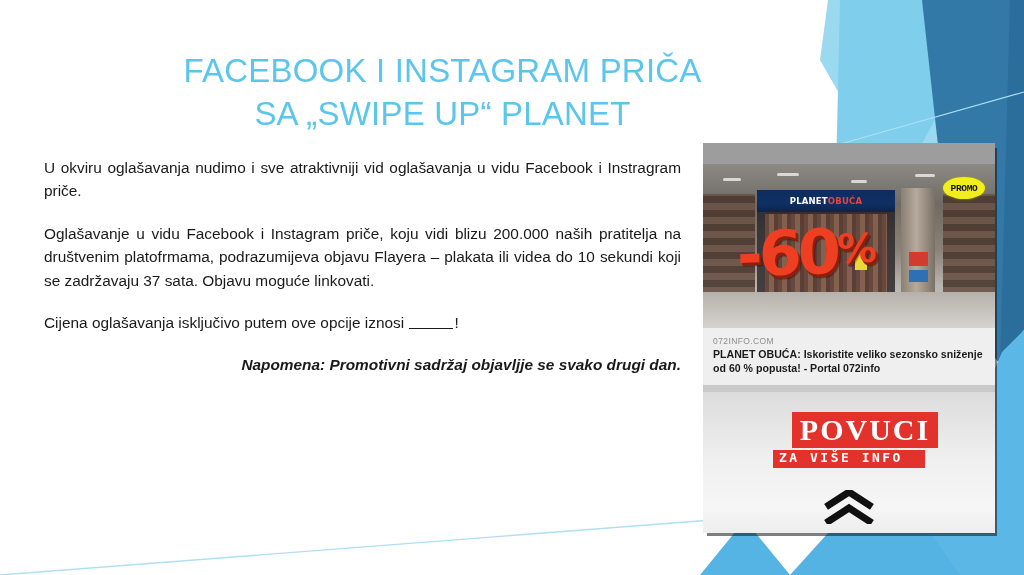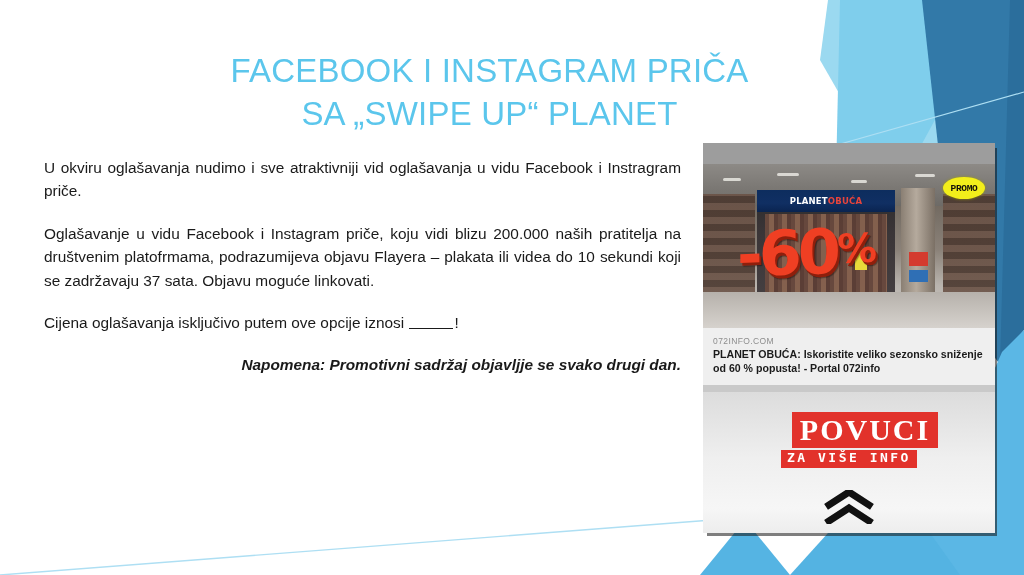--- a/index.html
+++ b/index.html
@@ -10,27 +10,26 @@
   }
   #slide{
     position:relative;width:1024px;height:575px;background:#ffffff;overflow:hidden;
   }
 
   
   .deco{position:absolute;top:0;left:0;width:1024px;height:575px;pointer-events:none;}
 
   
   #title{
-    position:absolute;left:8px;top:28px;width:885px;text-align:center;
+    position:absolute;left:0;top:28px;width:885px;text-align:center;
     color:#5BC6EC;
     font-size:33px;line-height:1.30;letter-spacing:.2px;
     font-weight:400;
     font-family:"Liberation Sans", sans-serif;
     z-index:6;
-    padding-left:39px;
   }
   #title .ln{display:block;white-space:nowrap;}
 
   
   #body-copy{
     position:absolute;left:44px;top:156px;width:637px;
     color:#1a1a1a;
     font-size:15.4px;line-height:1.52;
     z-index:6;
   }
@@ -152,21 +151,21 @@
   .povuci{
     background:#e2322b;color:#ffffff;
     font-family:"Liberation Serif", serif;
     font-size:30px;font-weight:bold;line-height:1.04;
     letter-spacing:2px;padding:2px 8px 3px 8px;margin-left:32px;
   }
   .zavise{
     background:#e2322b;color:#ffffff;
     font-family:"DejaVu Sans Mono", monospace;
     font-size:13px;font-weight:bold;line-height:1.1;
-    letter-spacing:2.5px;padding:1px 6px 2px 6px;margin-top:2px;
+    letter-spacing:2.5px;padding:1px 22px 2px 6px;margin-top:2px;
   }
   .chevrons{margin-top:22px;}
 </style>
 </head>
 <body>
 
 <div id="slide">
 
   <svg class="deco" viewBox="0 0 1024 575" preserveAspectRatio="none">
 

